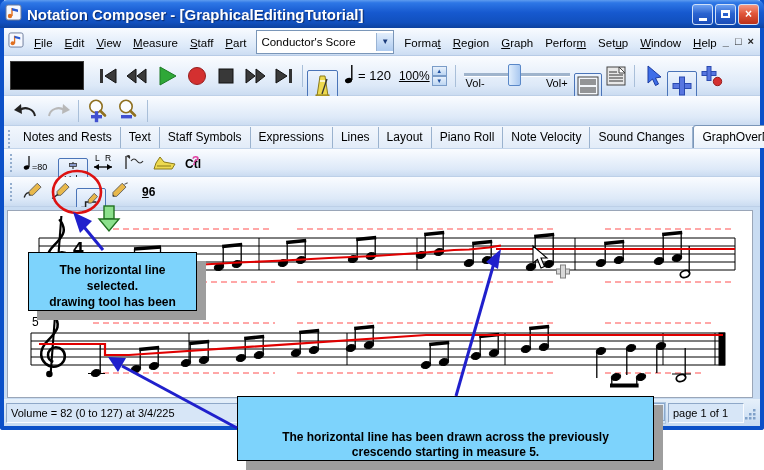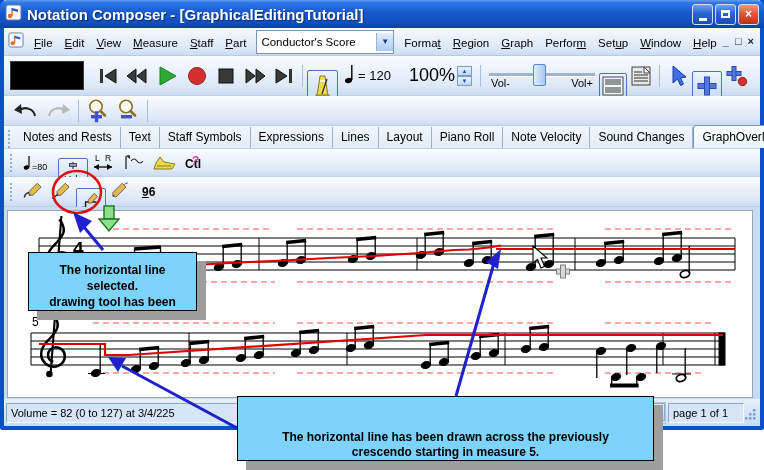--- a/index.html
+++ b/index.html
@@ -38,21 +38,21 @@
   .tabstrip{top:126px;height:23px;display:flex;align-items:flex-end;background:linear-gradient(180deg,#F2F7FD,#E2ECF8);
             border-bottom:1px solid #C2D4EA;padding:0 2px;}
   .tb3{top:149px;height:28px;padding:0 4px;}
   .tb4{top:177px;height:30px;padding:0 4px;}
   .sep{width:1px;height:22px;background:#A9BfD9;margin:0 4px;}
   .grip{width:3px;height:18px;border-left:2px dotted #94AECE;margin:0 5px 0 2px;}
   .tbtn{display:flex;align-items:center;justify-content:center;padding:1px;border:1px solid transparent;border-radius:2px;}
   .tbtn.checked{border:1px solid #4A74B8;background:linear-gradient(180deg,#EDF4FD,#C6DAF5);margin-top:21px;}
   .blackbox{width:72px;height:27px;background:#000;border:1px solid #3a3a3a;margin-right:10px;}
   .tempo-text{font-size:13px;color:#000;margin:0 6px 0 2px;white-space:nowrap;}
-  .zoom-text{font-size:18px;color:#000;margin-left:12px;}
+  .zoom-text{font-size:12px;color:#000;margin-left:2px;text-decoration:underline;}
   .spinner{display:flex;flex-direction:column;margin:0 4px 0 2px;}
   .spinner span{width:15px;height:10px;font-size:6px;color:#2050A0;display:flex;align-items:center;justify-content:center;
         background:linear-gradient(180deg,#E8F1FC,#BDD6F2);border:1px solid #7A9CC8;box-sizing:border-box;}
   .slider{display:flex;align-items:center;position:relative;width:106px;height:30px;margin:0 4px;}
   .slider .track{position:absolute;left:0;right:0;top:12px;height:3px;background:#9FB4CC;border-bottom:1px solid #fff;}
   .slider .thumb{position:absolute;left:44px;top:3px;width:11px;height:20px;border:1px solid #5A88C8;border-radius:2px;
         background:linear-gradient(90deg,#DFEdFC,#A9C8F0);}
   .slider .lab{position:absolute;top:16px;font-size:11px;color:#000;}
   .slider .lab.minus{left:2px;} .slider .lab.plus{right:2px;}
   .tab{font-size:12px;padding:3px 8px 4px;color:#000;white-space:nowrap;}

